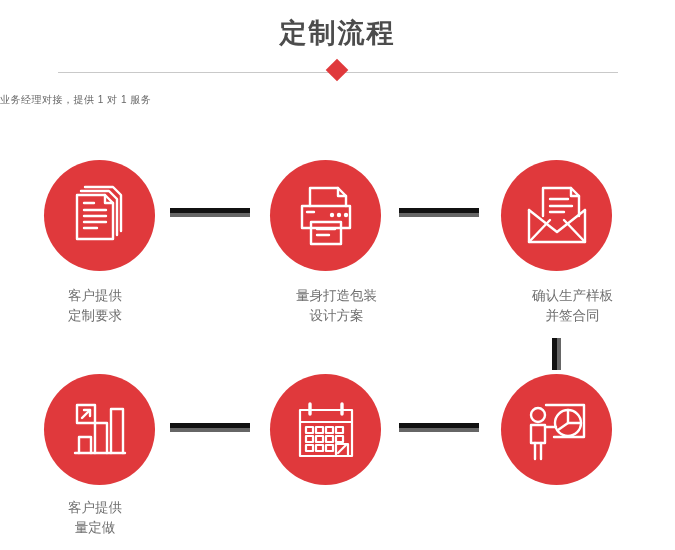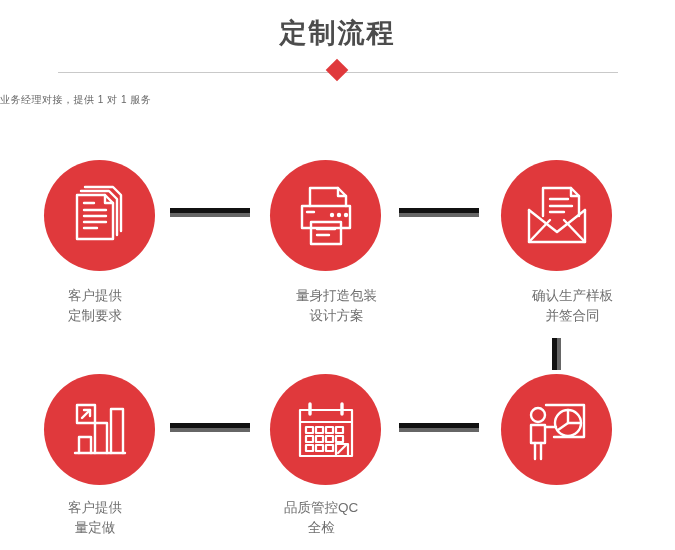--- a/index.html
+++ b/index.html
@@ -271,22 +271,20 @@
         <rect x="32" y="36" width="7" height="6"></rect>
         <rect x="42" y="36" width="7" height="6"></rect>
         <rect x="12" y="45" width="7" height="6"></rect>
         <rect x="22" y="45" width="7" height="6"></rect>
         <rect x="32" y="45" width="7" height="6"></rect>
         <path d="M42 44 H54 V56 H42 Z"></path>
         <path d="M44 53 L52 45"></path>
       </svg>
     </span>
   </div>
-  <div class="step-label" id="label-5">品质管控QC
-全检</div>
 
   <div class="hconn" id="hconn-4">
     <div class="top"></div>
     <div class="bot"></div>
   </div>
 
   <div class="circle" id="circle-6">
     <span>
       <svg width="66" height="62" viewBox="0 0 66 62" fill="none" stroke="#ffffff" stroke-width="2.4" stroke-linejoin="round" stroke-linecap="round">
         <path d="M22 6 H60 V38 H30"></path>

